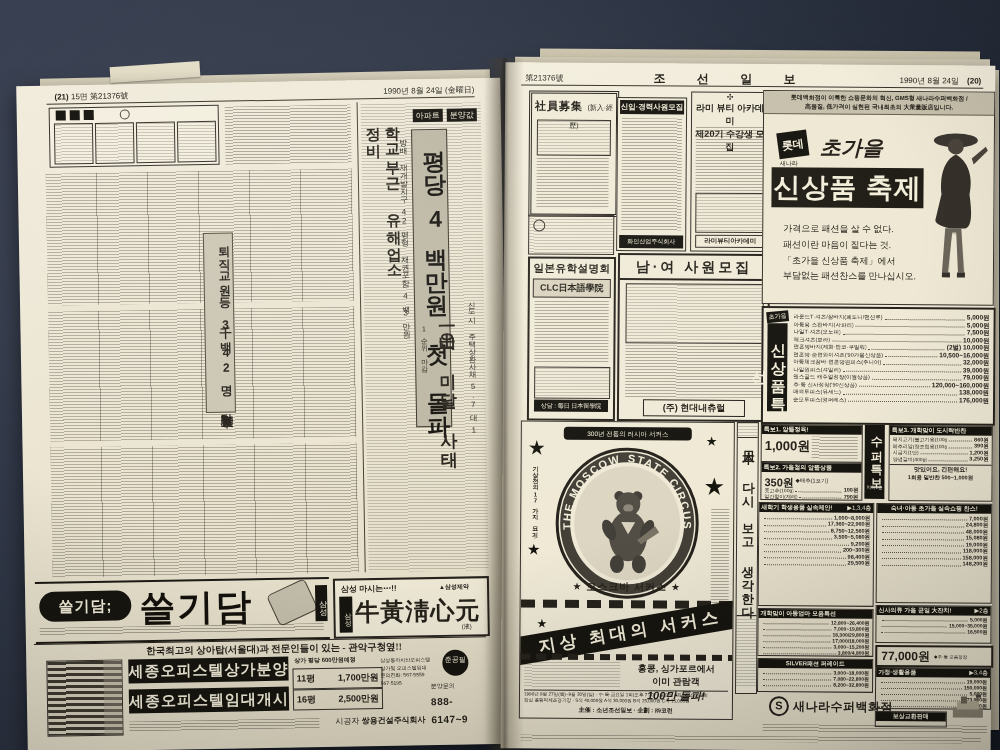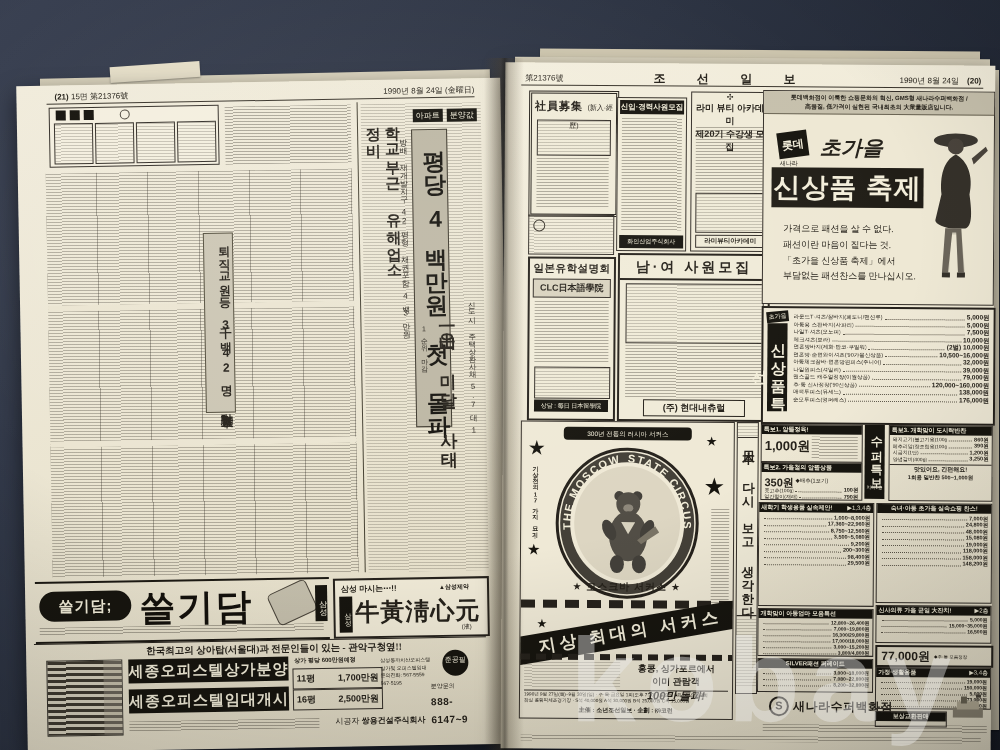--- a/index.html
+++ b/index.html
@@ -604,14 +604,13 @@
     </div>
 
     <div class="abs tx" style="left:20px;top:672px;width:460px;height:6px;"></div>
   </div>
 
   <div class="abs" style="left:484px;top:58px;width:40px;height:692px;z-index:30;
        background:linear-gradient(to right,rgba(0,0,0,0) 0%,rgba(70,60,42,.40) 42%,rgba(35,30,20,.55) 52%,rgba(70,60,42,.30) 62%,rgba(0,0,0,0) 100%);"></div>
 
   <div class="shade"></div>
 
-  <div class="abs wm" style="left:570px;top:612px;">kobay</div>
 </div>
 
 </body></html>

